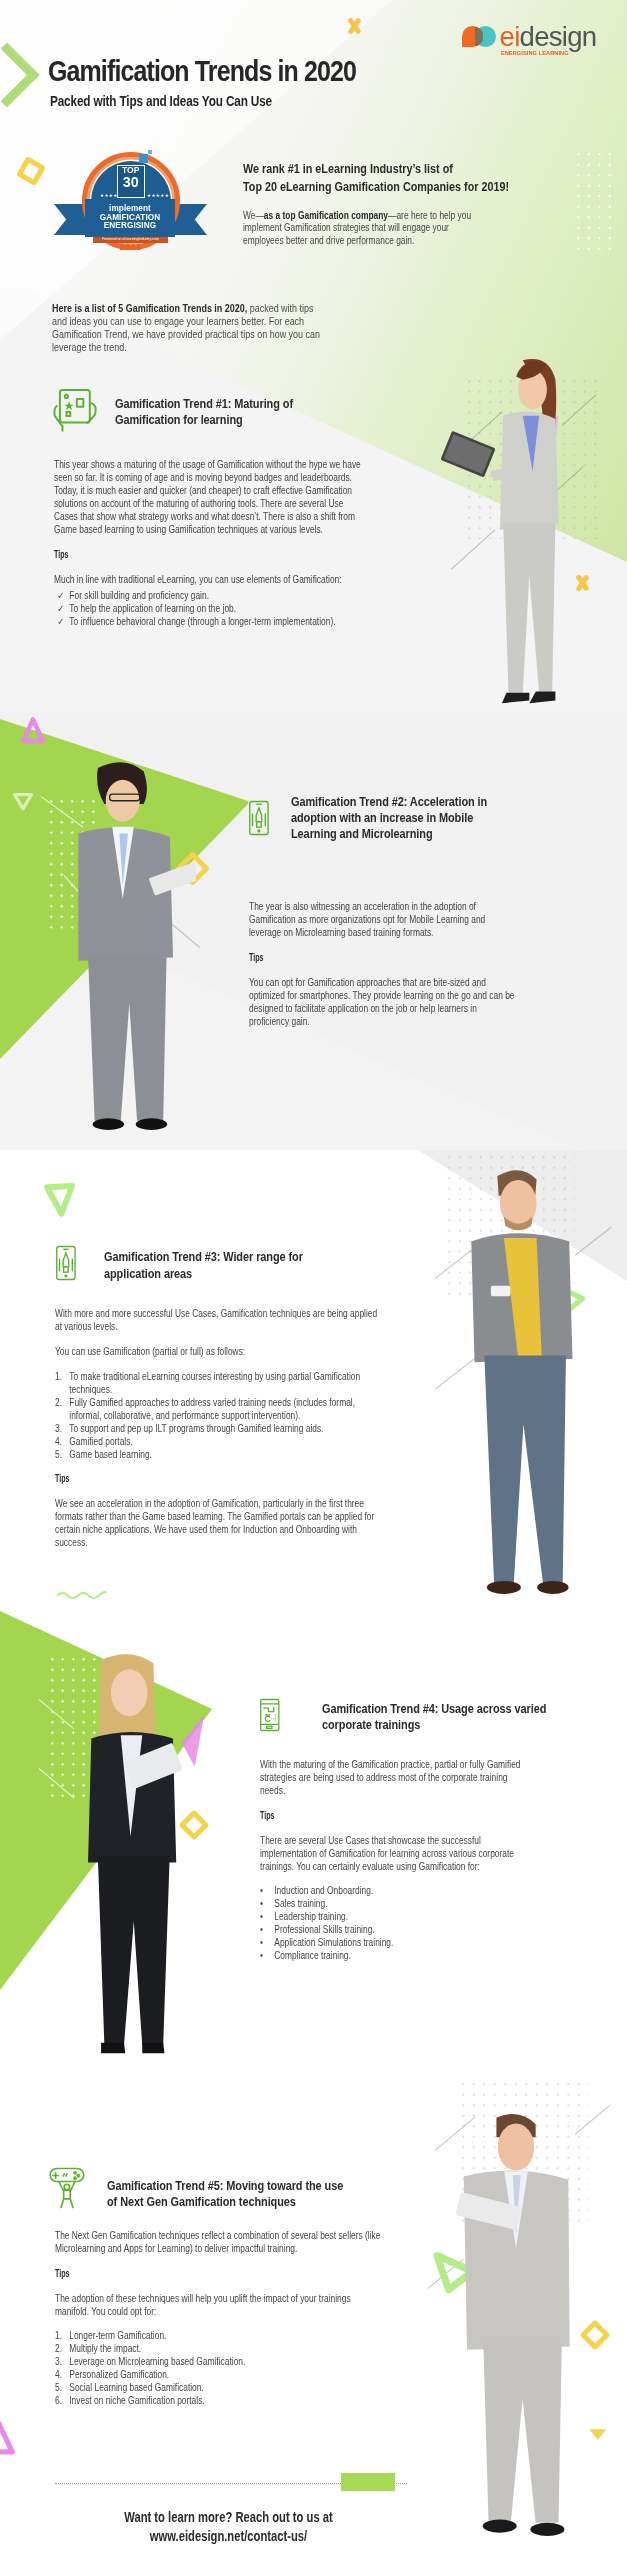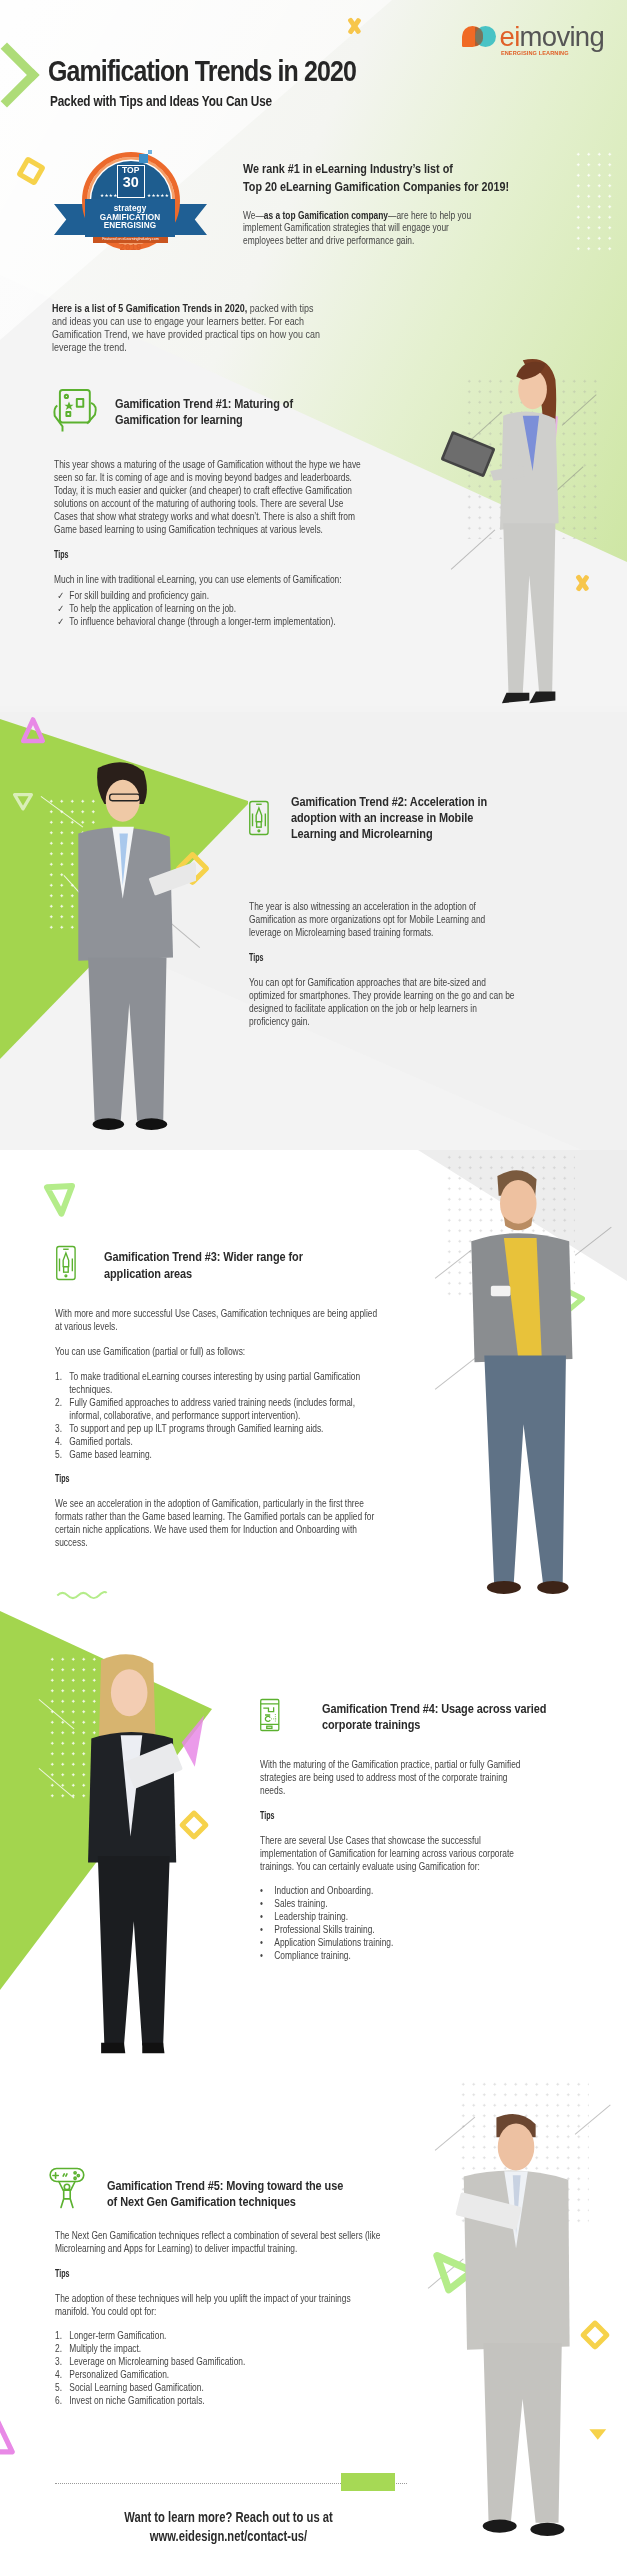--- a/index.html
+++ b/index.html
@@ -184,39 +184,39 @@
       <polygon points="2,2 28,2 15,18" fill="#f6d24b"></polygon>
     </svg>
 
   <div class="logo">
     <div class="mark">
       <div class="o1"></div>
         <div class="o2"></div>
         <div class="ov"></div>
     </div>
     <div class="txt">
-      <div class="word"><span class="ei">ei</span><span>moving</span></div>
+      <div class="word"><span class="ei">ei</span><span>design</span></div>
       <div class="tag">ENERGISING LEARNING</div>
     </div>
   </div>
 
   <h1 class="title">Gamification Trends in 2020</h1>
   <h2 class="subtitle">Packed with Tips and Ideas You Can Use</h2>
 
   <div class="badge">
     <div class="ribbon"></div>
     <div class="ribbon r"></div>
     <div class="ring"></div>
     <div class="inner"></div>
     <div class="sq1"></div>
       <div class="sq2"></div>
     <div class="stars" style="left:46px;">★★★★★</div>
     <div class="stars" style="left:93px;">★★★★★</div>
     <div class="band">
-      <span>strategy</span>
+      <span>implement</span>
       <span>GAMIFICATION</span>
       <span>ENERGISING</span>
     </div>
     <div class="top">
       <div class="t1">TOP</div>
       <div class="t2">30</div>
     </div>
     <div class="feat">Featured on eLearningIndustry.com</div>
     <div class="year">2019</div>
   </div>

